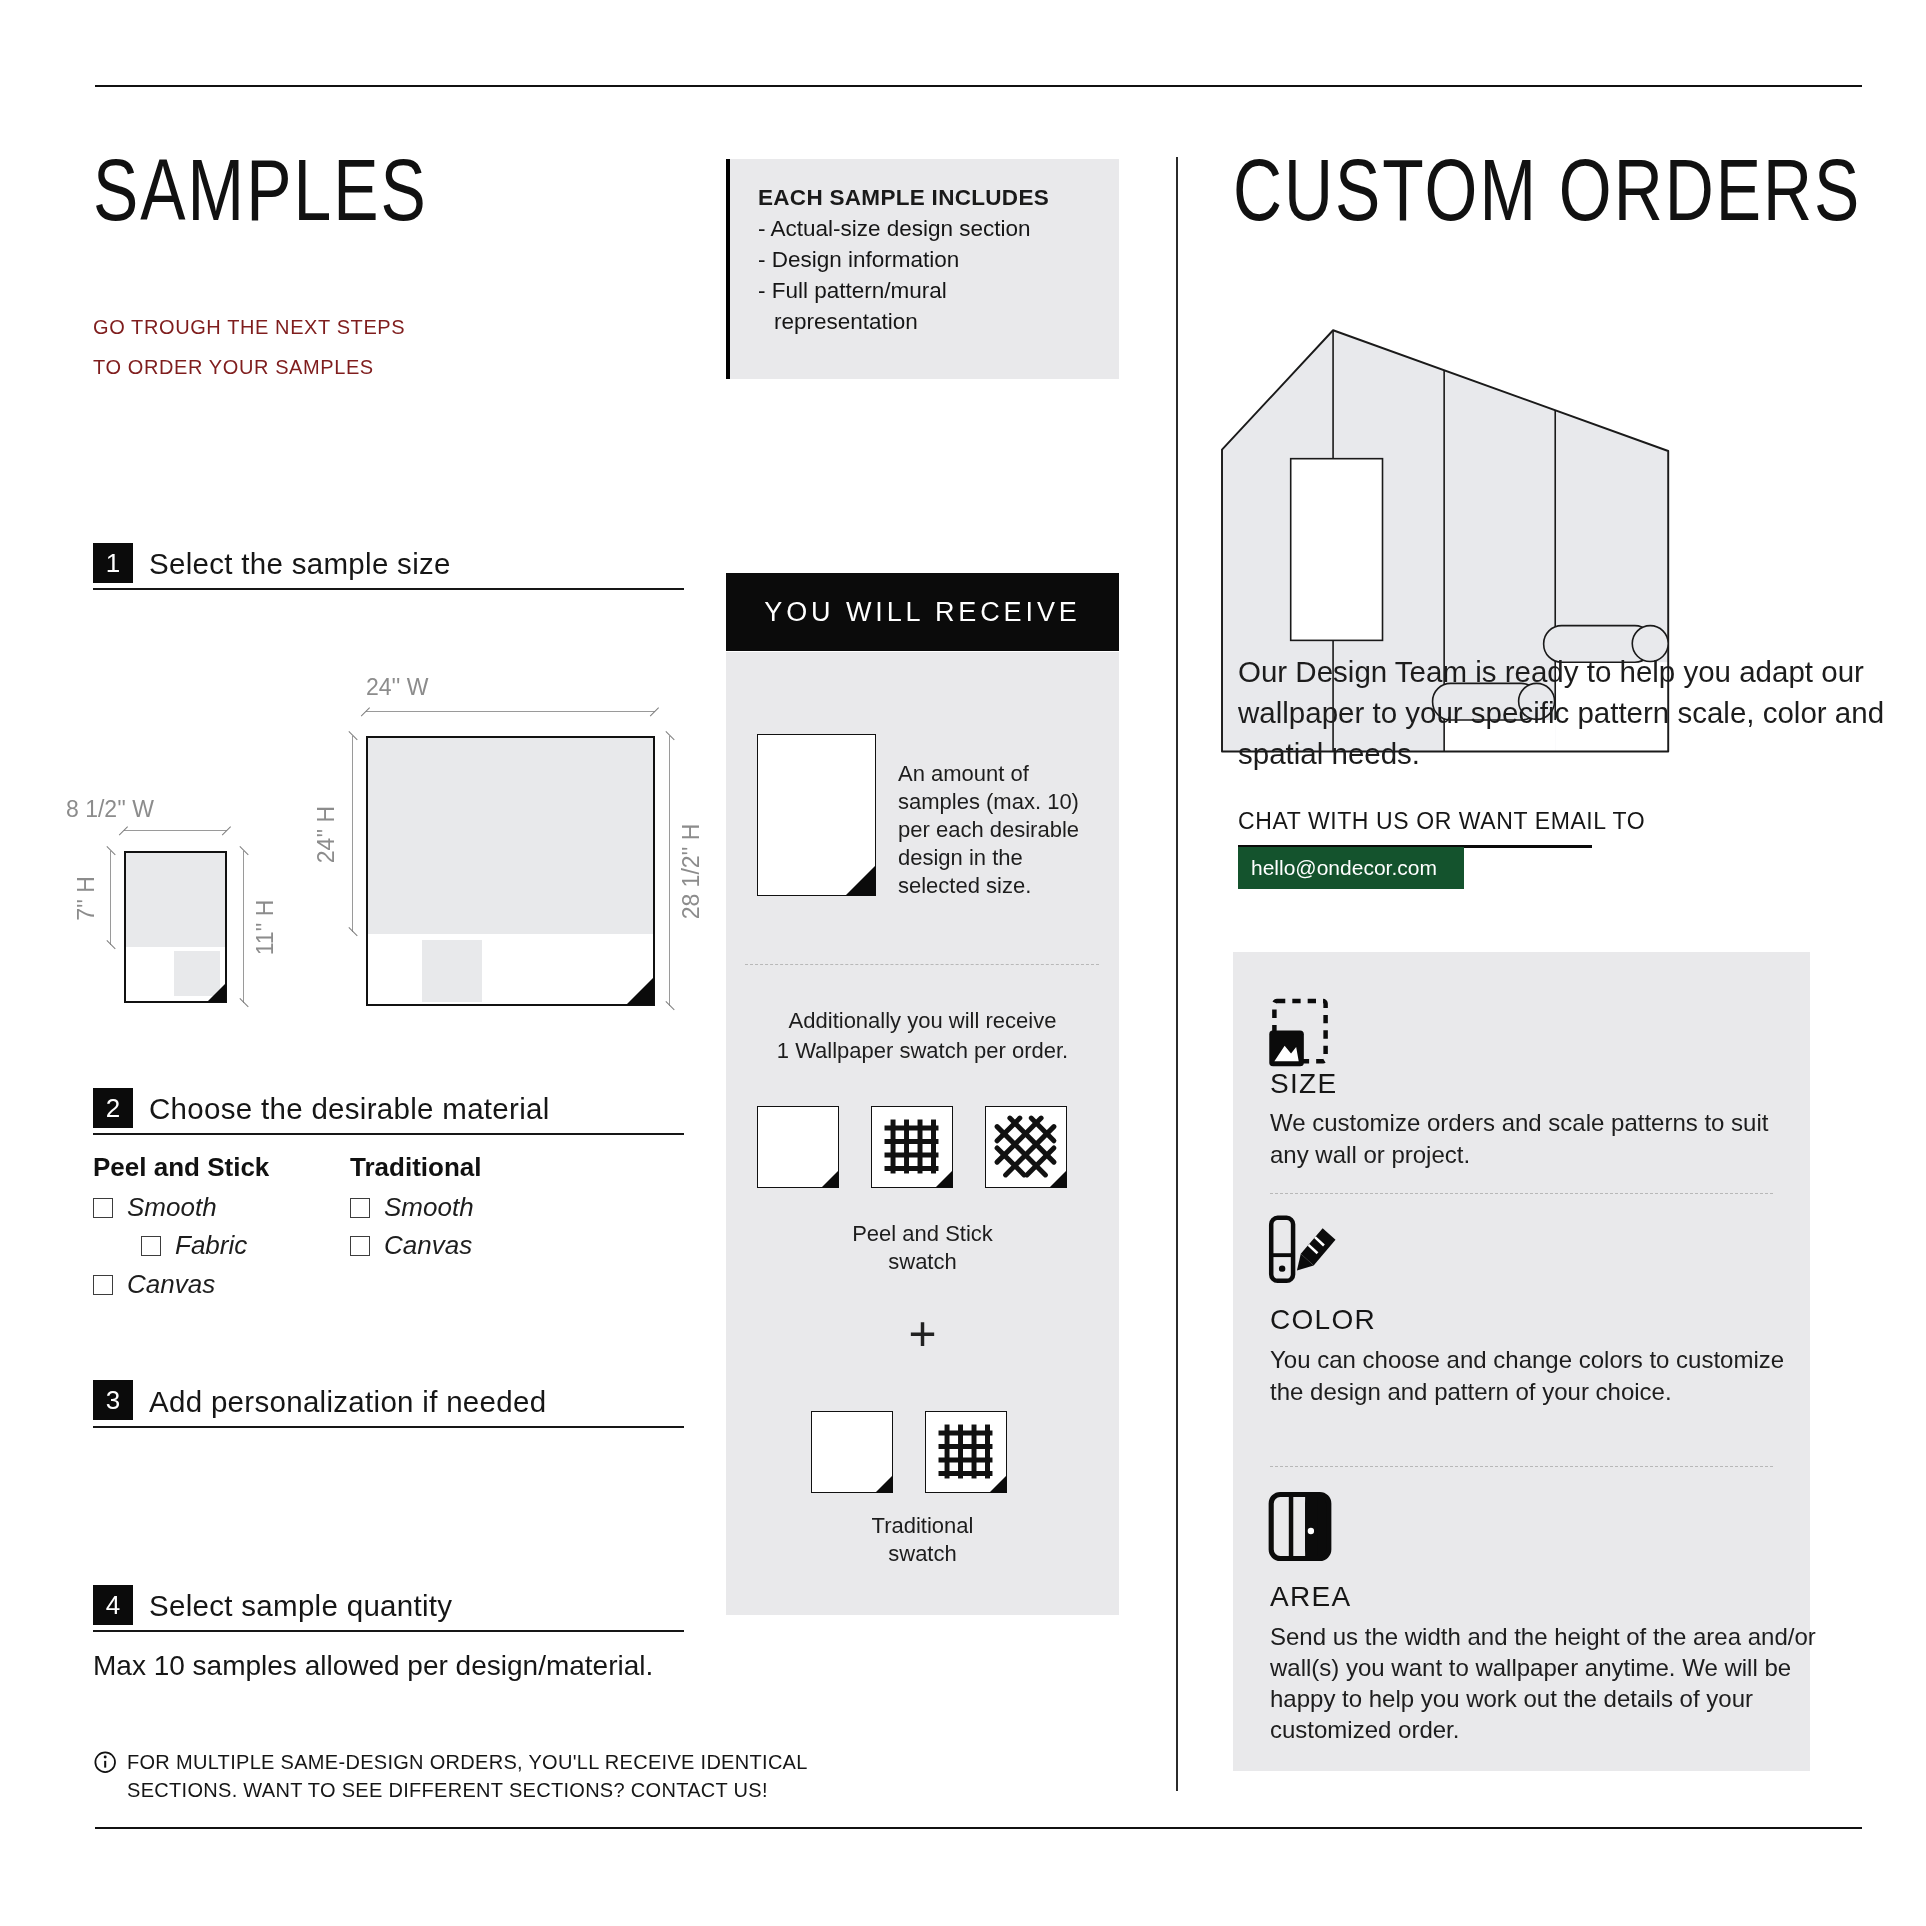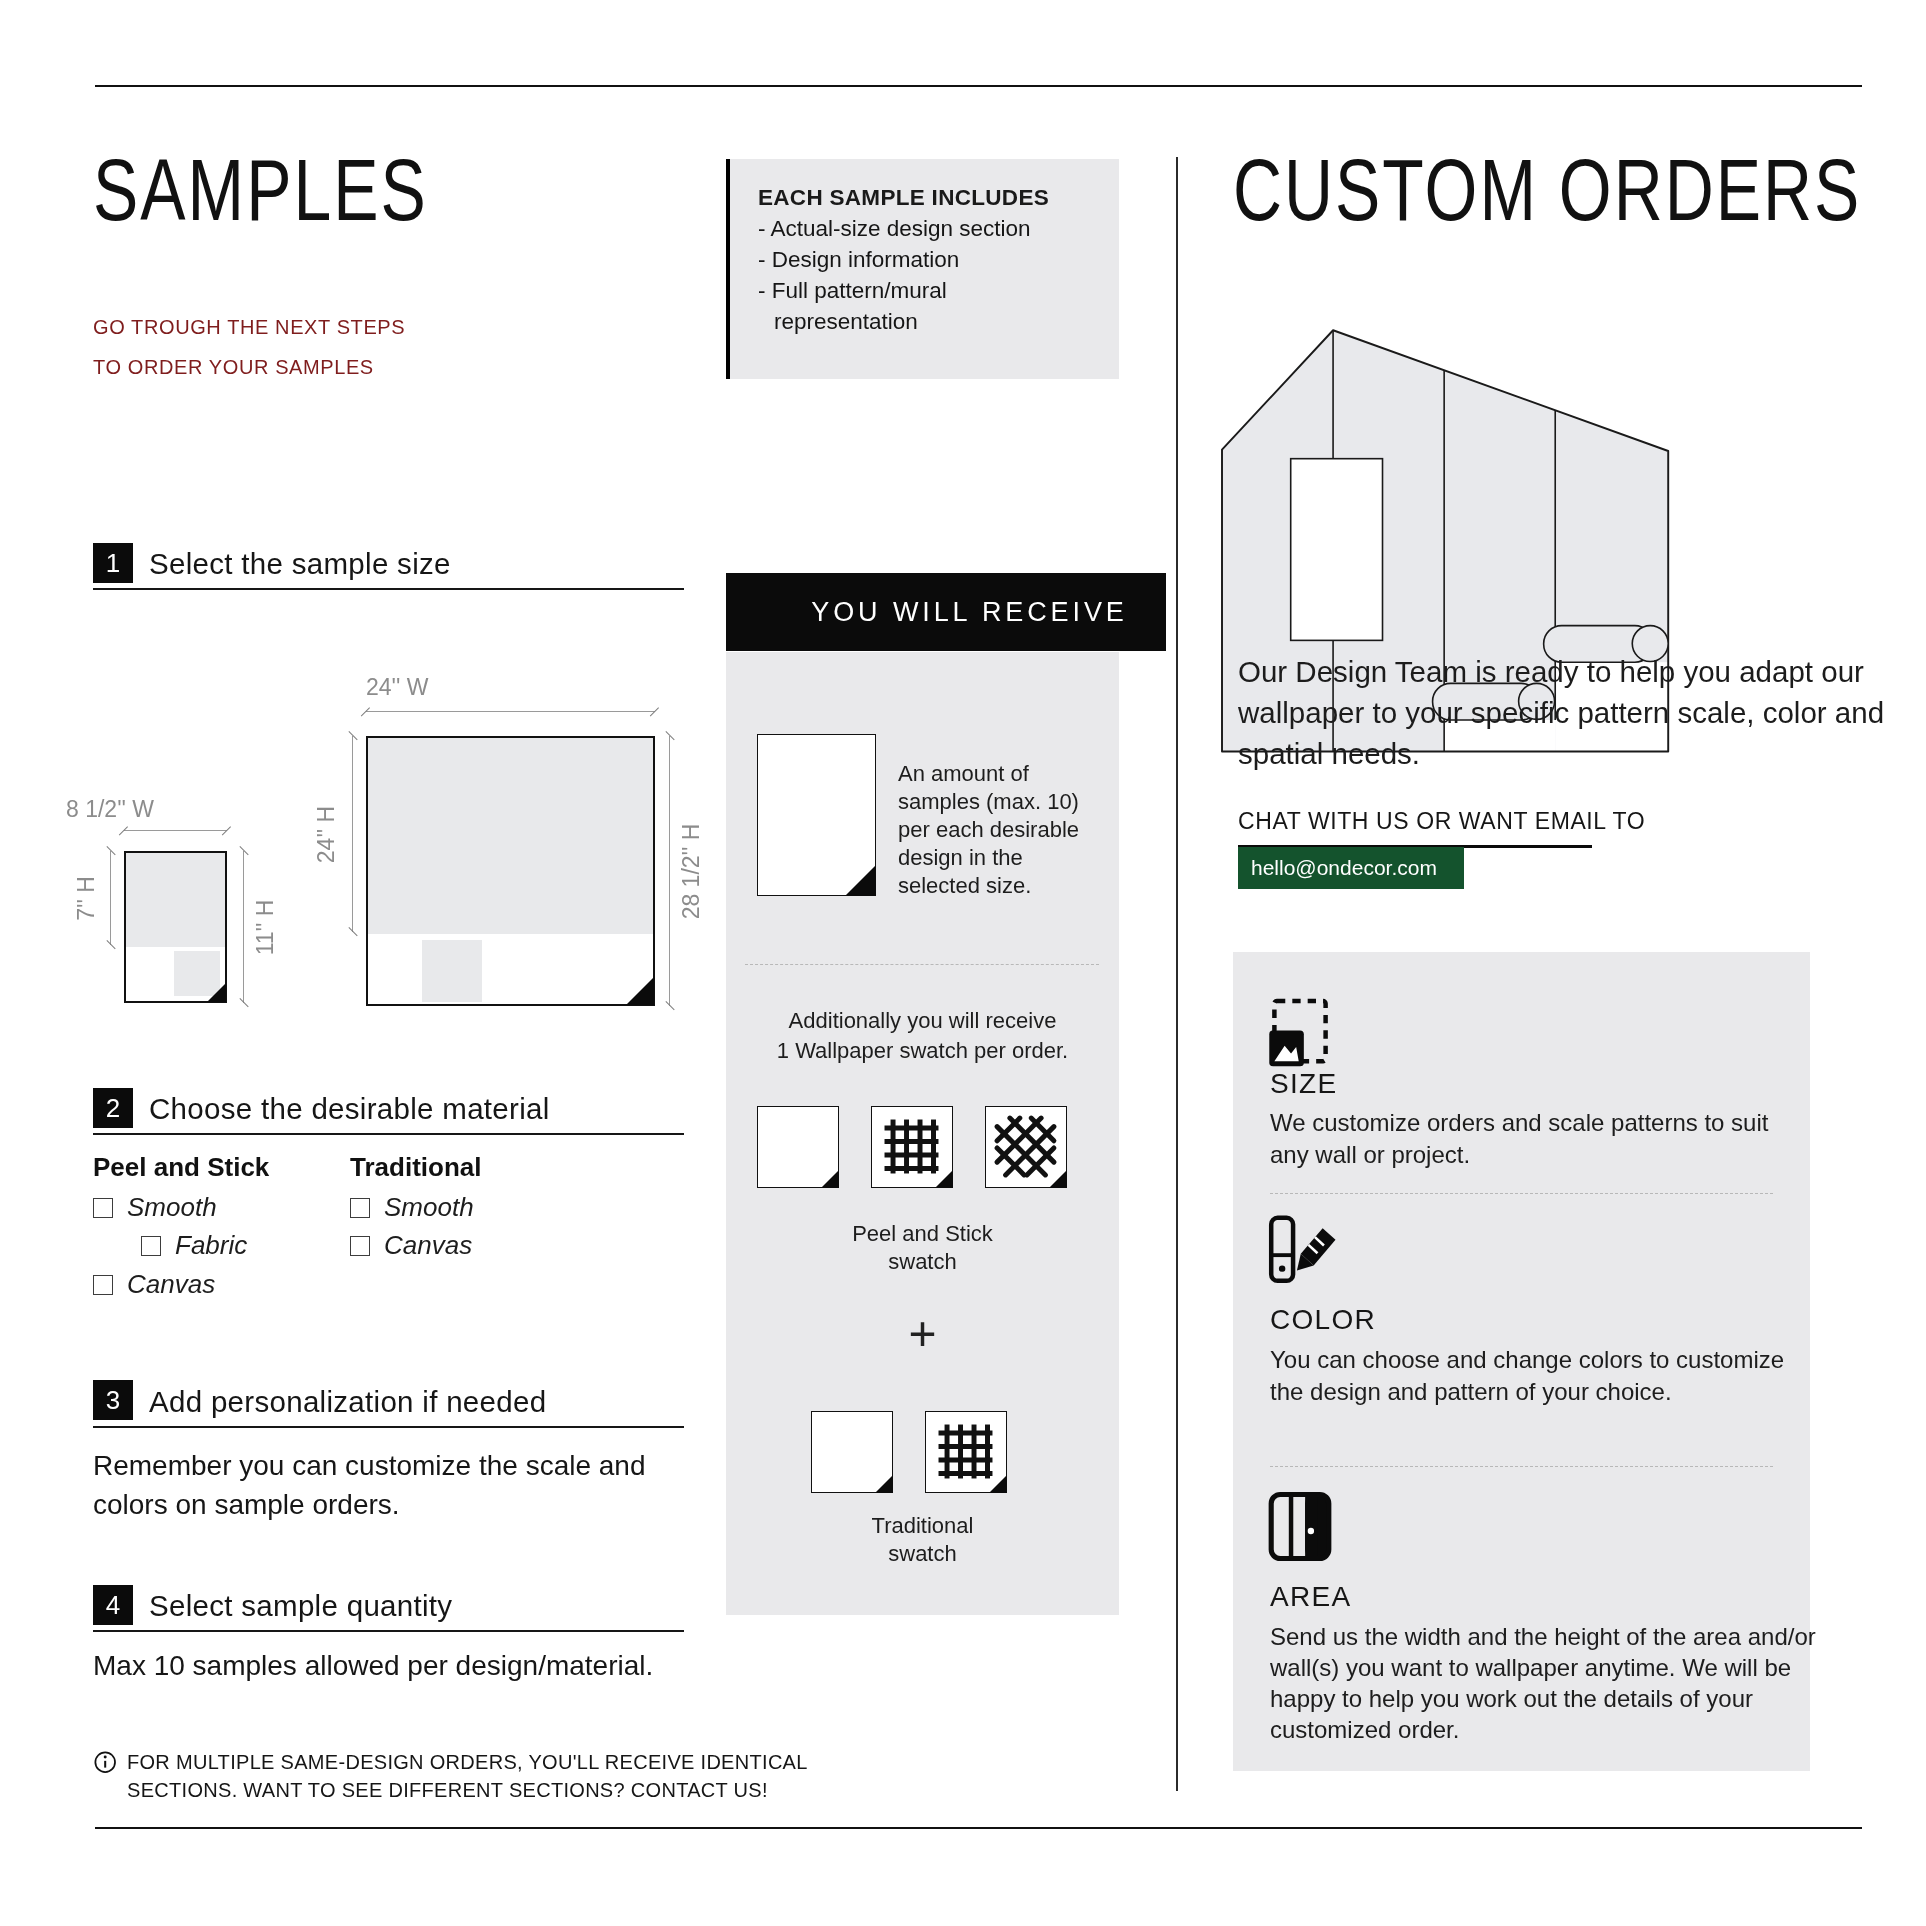--- a/index.html
+++ b/index.html
@@ -48,21 +48,21 @@
   .dim-h::before,.dim-h::after{content:"";position:absolute;width:1.3px;height:11.6px;background:#7d7d7d;top:-5.1px;transform:rotate(45deg);}
   .dim-h::before{left:-0.6px;} .dim-h::after{right:-0.6px;}
   .dim-v::before,.dim-v::after{content:"";position:absolute;width:11.6px;height:1.3px;background:#7d7d7d;left:-5.1px;transform:rotate(45deg);}
   .dim-v::before{top:-0.6px;} .dim-v::after{bottom:-0.6px;}
   .dim-label{position:absolute;font-size:23px;color:#8c8c8c;text-align:left;white-space:nowrap;}
   .vlabel{position:absolute;width:28px;display:flex;align-items:center;justify-content:center;}
   .vlabel span{transform:rotate(-90deg);font-size:23px;color:#8c8c8c;white-space:nowrap;}
   
   .mid-bar{
     position:absolute;left:726px;top:573px;width:393px;height:78px;background:#0b0b0b;color:#fff;
-    font-size:27px;letter-spacing:3.9px;display:flex;align-items:center;justify-content:center;white-space:nowrap;padding-left:47px;
+    font-size:27px;letter-spacing:3.9px;display:flex;align-items:center;justify-content:center;white-space:nowrap;
   }
   .mid-panel{position:absolute;left:726px;top:652px;width:393px;height:963px;background:#e9e9eb;}
   .page-icon{position:absolute;background:#fff;border:1.9px solid #111;box-sizing:border-box;}
   .mid-text{position:absolute;font-size:22px;line-height:28px;color:#1d1d1d;}
   .center{text-align:center;white-space:pre-line;}
   .swatch{position:absolute;width:82px;height:82px;background:#fff;border:1.9px solid #111;box-sizing:border-box;}
   .swatch svg.pat{position:absolute;left:3.9px;top:3.9px;}
   .plus{position:absolute;font-size:48px;font-weight:300;color:#222;width:393px;text-align:center;}
   .dashed{position:absolute;border-top:1.3px dashed #b8b8b8;}
   
@@ -164,21 +164,20 @@
     <span>Smooth</span>
   </div>
   <div class="mat-row" style="left:350px;top:1230px;">
     <span class="checkbox"></span>
     <span>Canvas</span>
   </div>
 
   <div class="step-num" style="left:93px;top:1380px;">3</div>
   <div class="step-title" style="left:149px;top:1385px;">Add personalization if needed</div>
   <div class="step-rule" style="left:93px;top:1426px;"></div>
-  <div class="step-body" style="left:93px;top:1446px;">Remember you can customize the scale and colors on sample orders.</div>
 
   <div class="step-num" style="left:93px;top:1585px;">4</div>
   <div class="step-title" style="left:149px;top:1589px;">Select sample quantity</div>
   <div class="step-rule" style="left:93px;top:1630px;"></div>
   <div class="step-body" style="left:93px;top:1646px;">Max 10 samples allowed per design/material.</div>
 
   <svg class="abs" style="left:93px;top:1750px;" width="24.4" height="24.4" viewBox="0 0 36 36">
     <circle cx="18" cy="18" r="14.5" fill="none" stroke="#111" stroke-width="2.6"></circle>
     <line x1="18" y1="16" x2="18" y2="26" stroke="#111" stroke-width="3"></line>
     <circle cx="18" cy="10.5" r="2.2" fill="#111"></circle>

